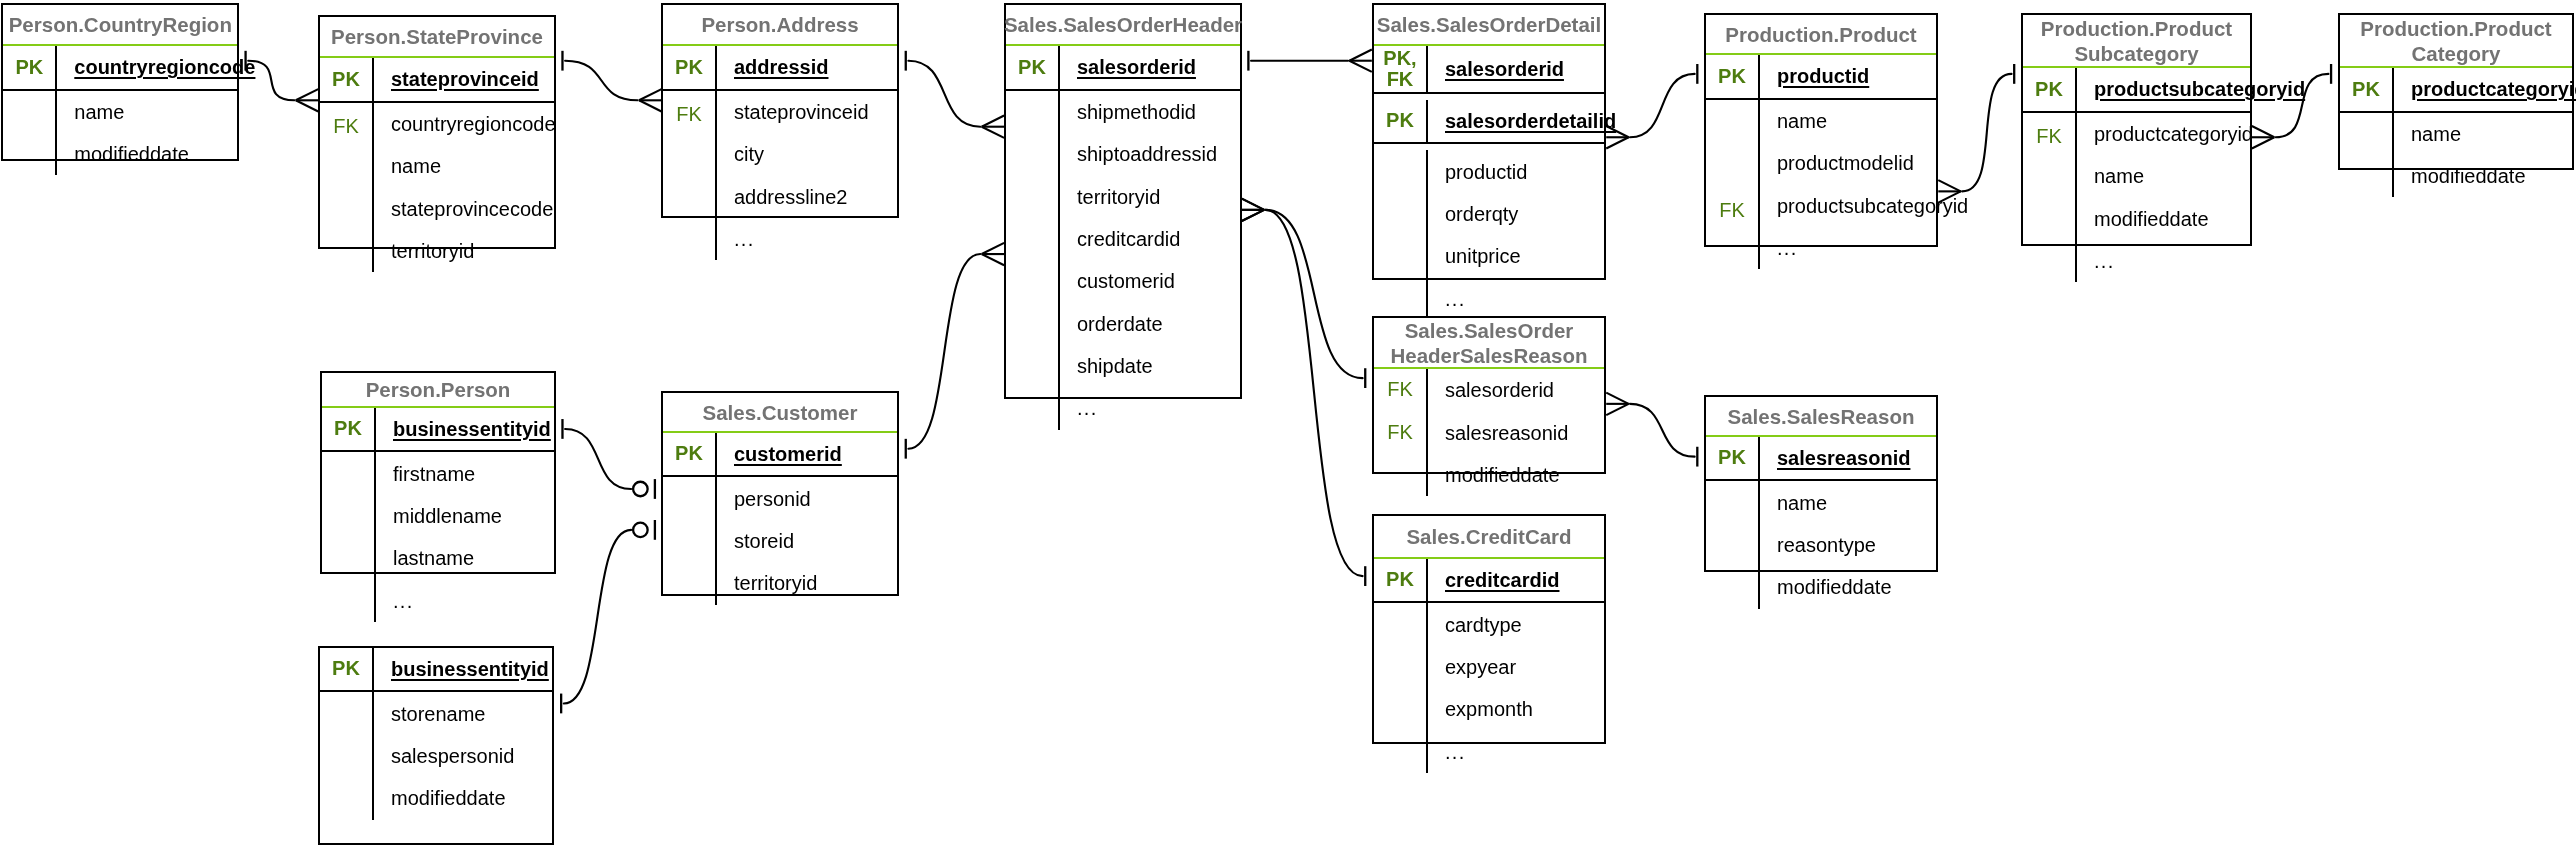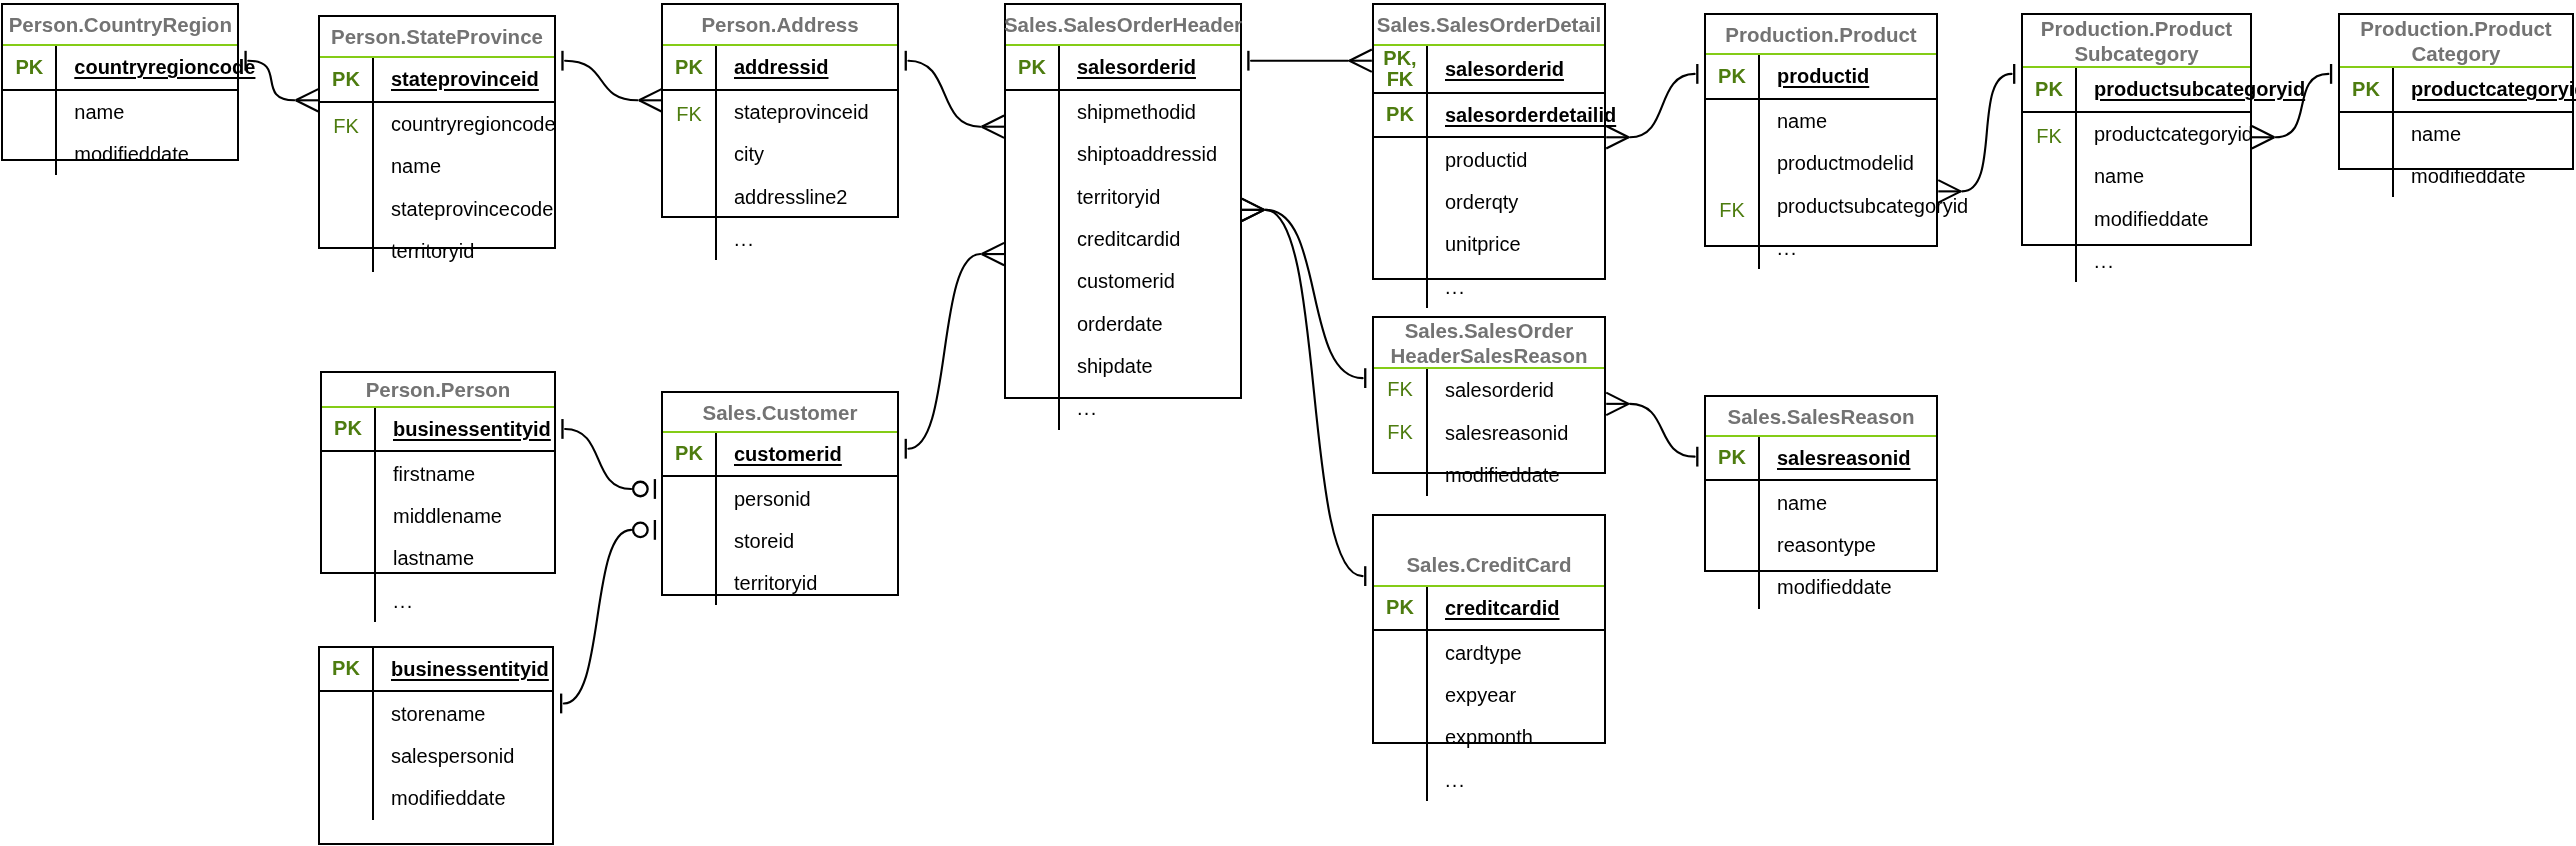--- a/index.html
+++ b/index.html
@@ -284,21 +284,21 @@
             <div class="field">shipdate</div>
             <div class="field ellipsis">...</div>
           </div>
         </div>
       </div>
     </div>
     <div class="entity" style="left: 1372px; top: 3.3px; width: 234px; height: 277px;">
       <div class="entity-title" style="height: 41px;">
         <div>Sales.SalesOrderDetail</div>
       </div>
-      <div style="height: 232px; display: flex; flex-direction: column;">
+      <div style="height: 232px; display: flex; flex-direction: column; gap: 6px;">
         <div class="rowband sep" style="flex: 1 1 0px;">
           <div class="keycol bold">
             <span class="kline">PK,</span>
             <span class="kline">FK</span>
           </div>
           <div class="fieldcol">
             <div class="field pk">salesorderid</div>
           </div>
         </div>
         <div class="rowband sep" style="flex: 1 1 0px;">
@@ -507,21 +507,21 @@
           <div class="keycol"></div>
           <div class="fieldcol">
             <div class="field">name</div>
             <div class="field">reasontype</div>
             <div class="field">modifieddate</div>
           </div>
         </div>
       </div>
     </div>
     <div class="entity" style="left: 1372px; top: 514px; width: 234px; height: 230px;">
-      <div class="entity-title" style="height: 43px; margin-top: 28px;">
+      <div class="entity-title" style="height: 43px;">
         <div>Sales.CreditCard</div>
       </div>
       <div style="height: 186px; display: flex; flex-direction: column;">
         <div class="attr-group sep" style="flex: 1 1 0px;">
           <div class="keycol bold">
             <span class="kline">PK</span>
           </div>
           <div class="fieldcol">
             <div class="field pk">creditcardid</div>
           </div>

